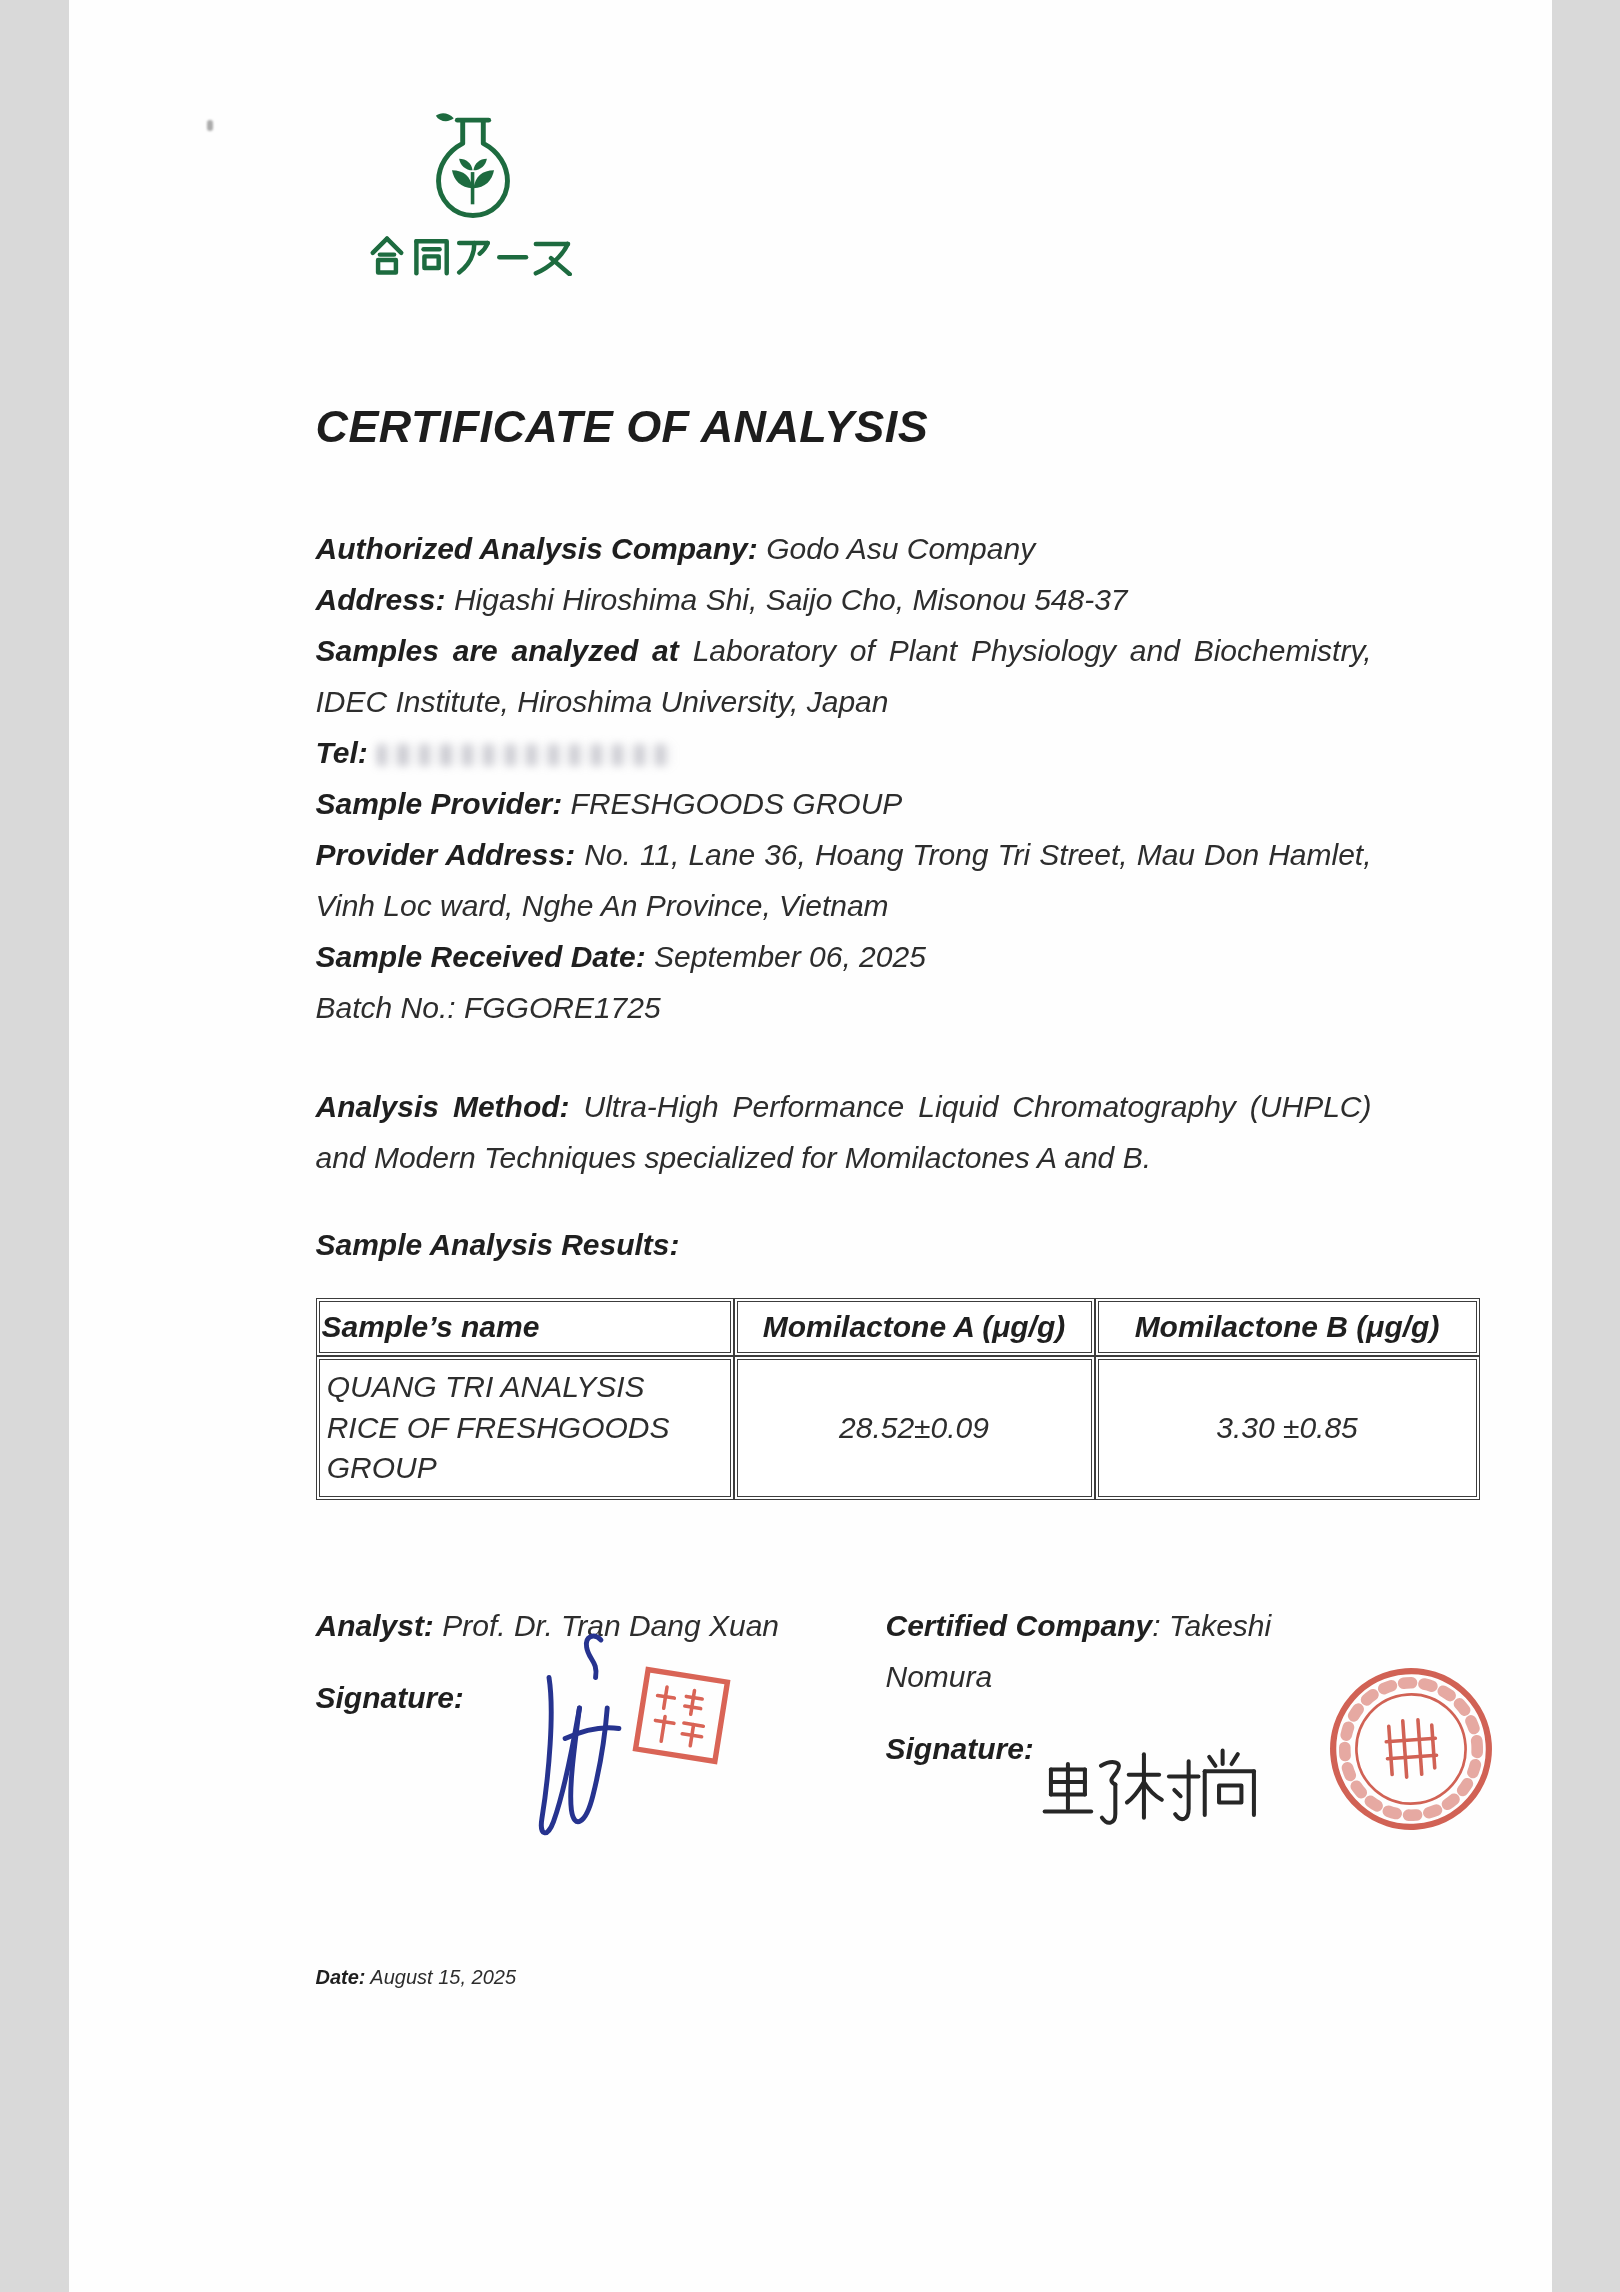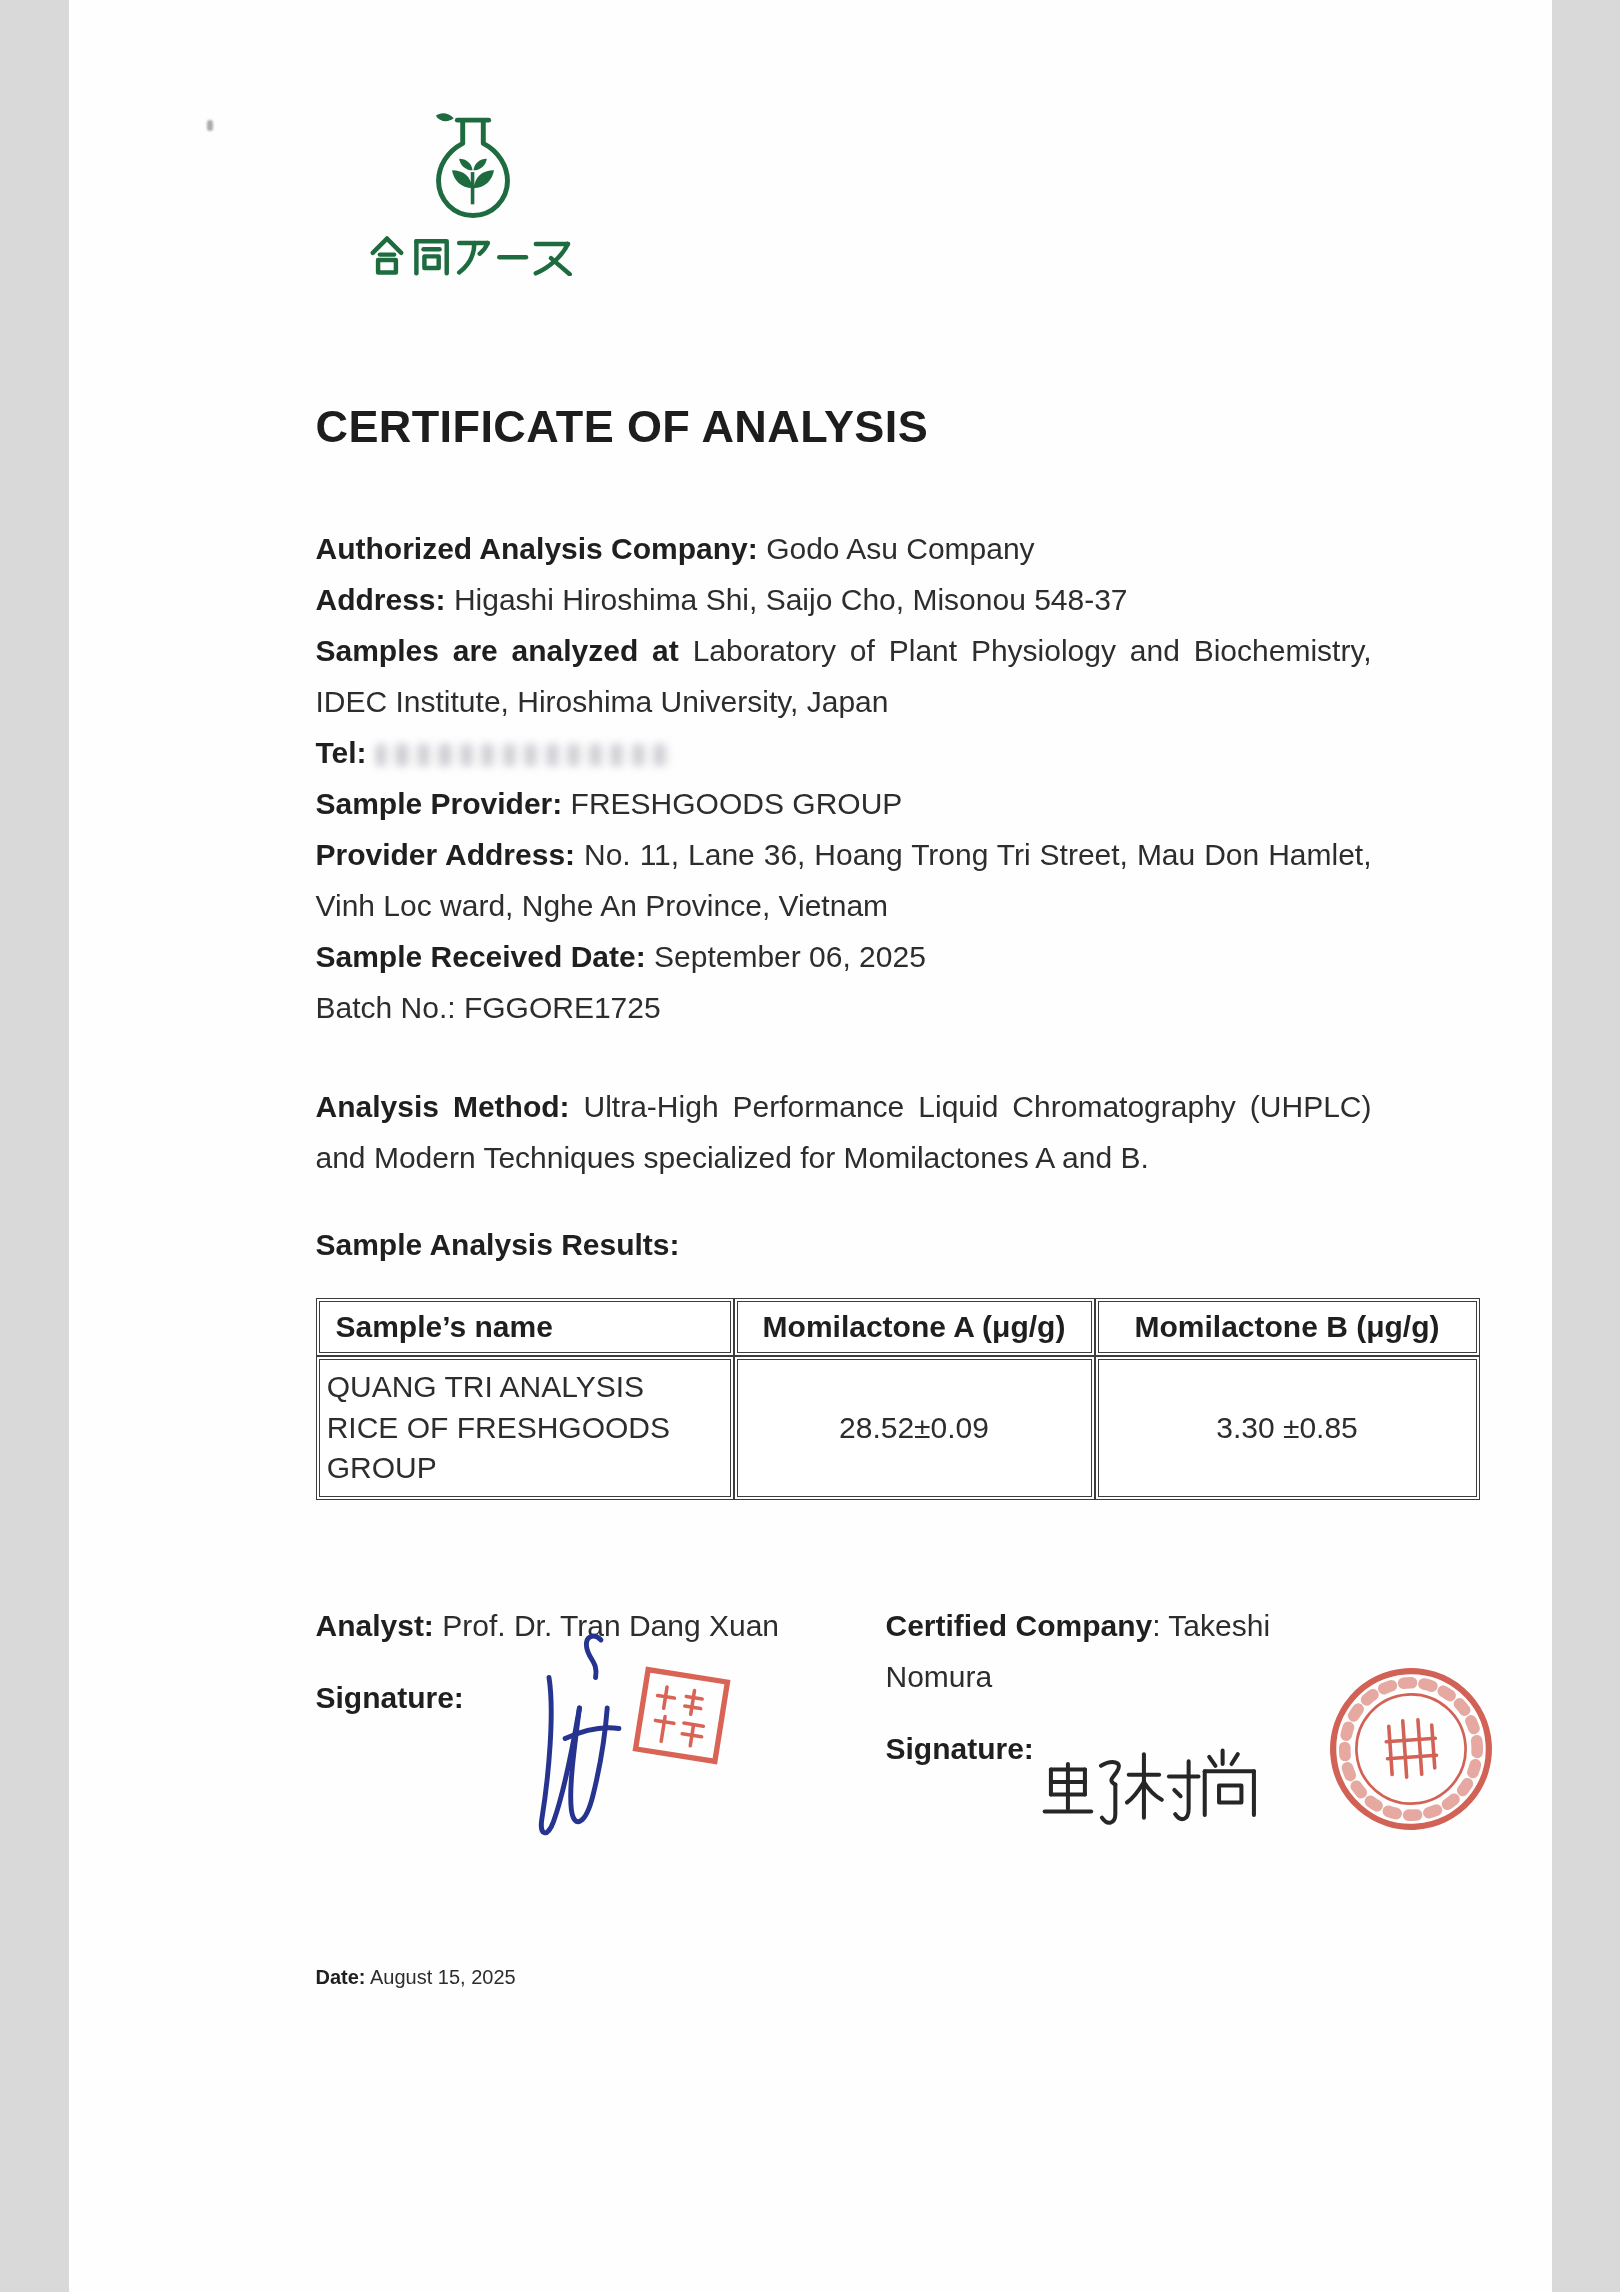--- a/index.html
+++ b/index.html
@@ -1,20 +1,20 @@
 <!DOCTYPE html>
 <html style="font-size:14.3px"><head>
 <meta charset="utf-8">
 <style>
   * { margin:0; padding:0; box-sizing:border-box; }
   html,body { background:#d9d9d9; }
   .page {
     position:relative; width:1483px; height:2293px; margin:0 auto;
     background:#fefefe; overflow:hidden;
-    font-family:"Liberation Sans", sans-serif; color:#2d2d2d;
+    font-family:"Liberation Sans", sans-serif; color:#2d2d2d;font-style:italic;
   }
   .content { padding:0 180px 0 247px; }
   .sr { position:absolute; width:0.9px; height:0.9px; overflow:hidden; clip-path:inset(50%); white-space:nowrap; }
   .speck { position:absolute; left:138px; top:120px; width:6.3px; height:10.7px; background:#8a8a8a; border-radius:2.7px; filter:blur(0.9px); opacity:.7; }
 
   .logo-block { padding-top:111px; margin-left:52px; width:211px; text-align:center; }
   .flask-svg { display:block; margin:0 auto; }
   .brand-svg { display:block; margin:9px auto 0; }
 
   .title { margin-top:125px; font-size:45px; font-weight:700; color:#1d1d1d; letter-spacing:0.4px; }
@@ -27,21 +27,21 @@
     background:repeating-linear-gradient(90deg, rgba(110,110,128,.38) 0 9px, rgba(110,110,128,.05) 9px 21.5px);
     filter:blur(4.5px);
   }
 
   .method { margin-top:48px; }
   .results-heading { margin-top:45px; font-size:30px; font-weight:700; color:#1f1f1f; }
 
   table.results { margin-top:36px; border-collapse:separate; border-spacing:0; width:1164px; table-layout:fixed; }
   table.results th, table.results td { border:4.5px double #3c3c3c; font-size:30px; background:#fff; vertical-align:middle; }
   table.results th { font-weight:700; color:#1f1f1f; text-align:center; padding:8px 9px; height:56px; }
-  table.results th.first { text-align:left; padding-left:16px; }
+  table.results th.first { text-align:left; padding-left:2px; }
   table.results td { text-align:center; padding:7.2px 9px; height:107px; color:#2d2d2d; }
   table.results td.first { text-align:left; padding-left:7.2px; line-height:1.35; }
   .col1 { width:418px; } .col2 { width:361px; } .col3 { width:385px; }
 
   .sig-section { position:relative; margin-top:100px; height:270px; font-size:30px; }
   .sig-col { position:absolute; top:0; }
   .sig-left { left:0; } .sig-right { left:570px; }
   .sig-label { margin-top:21.5px; font-weight:700; color:#1f1f1f; line-height:51px; }
   .sig-row { line-height:51px; }
   .sig-art { position:absolute; }

